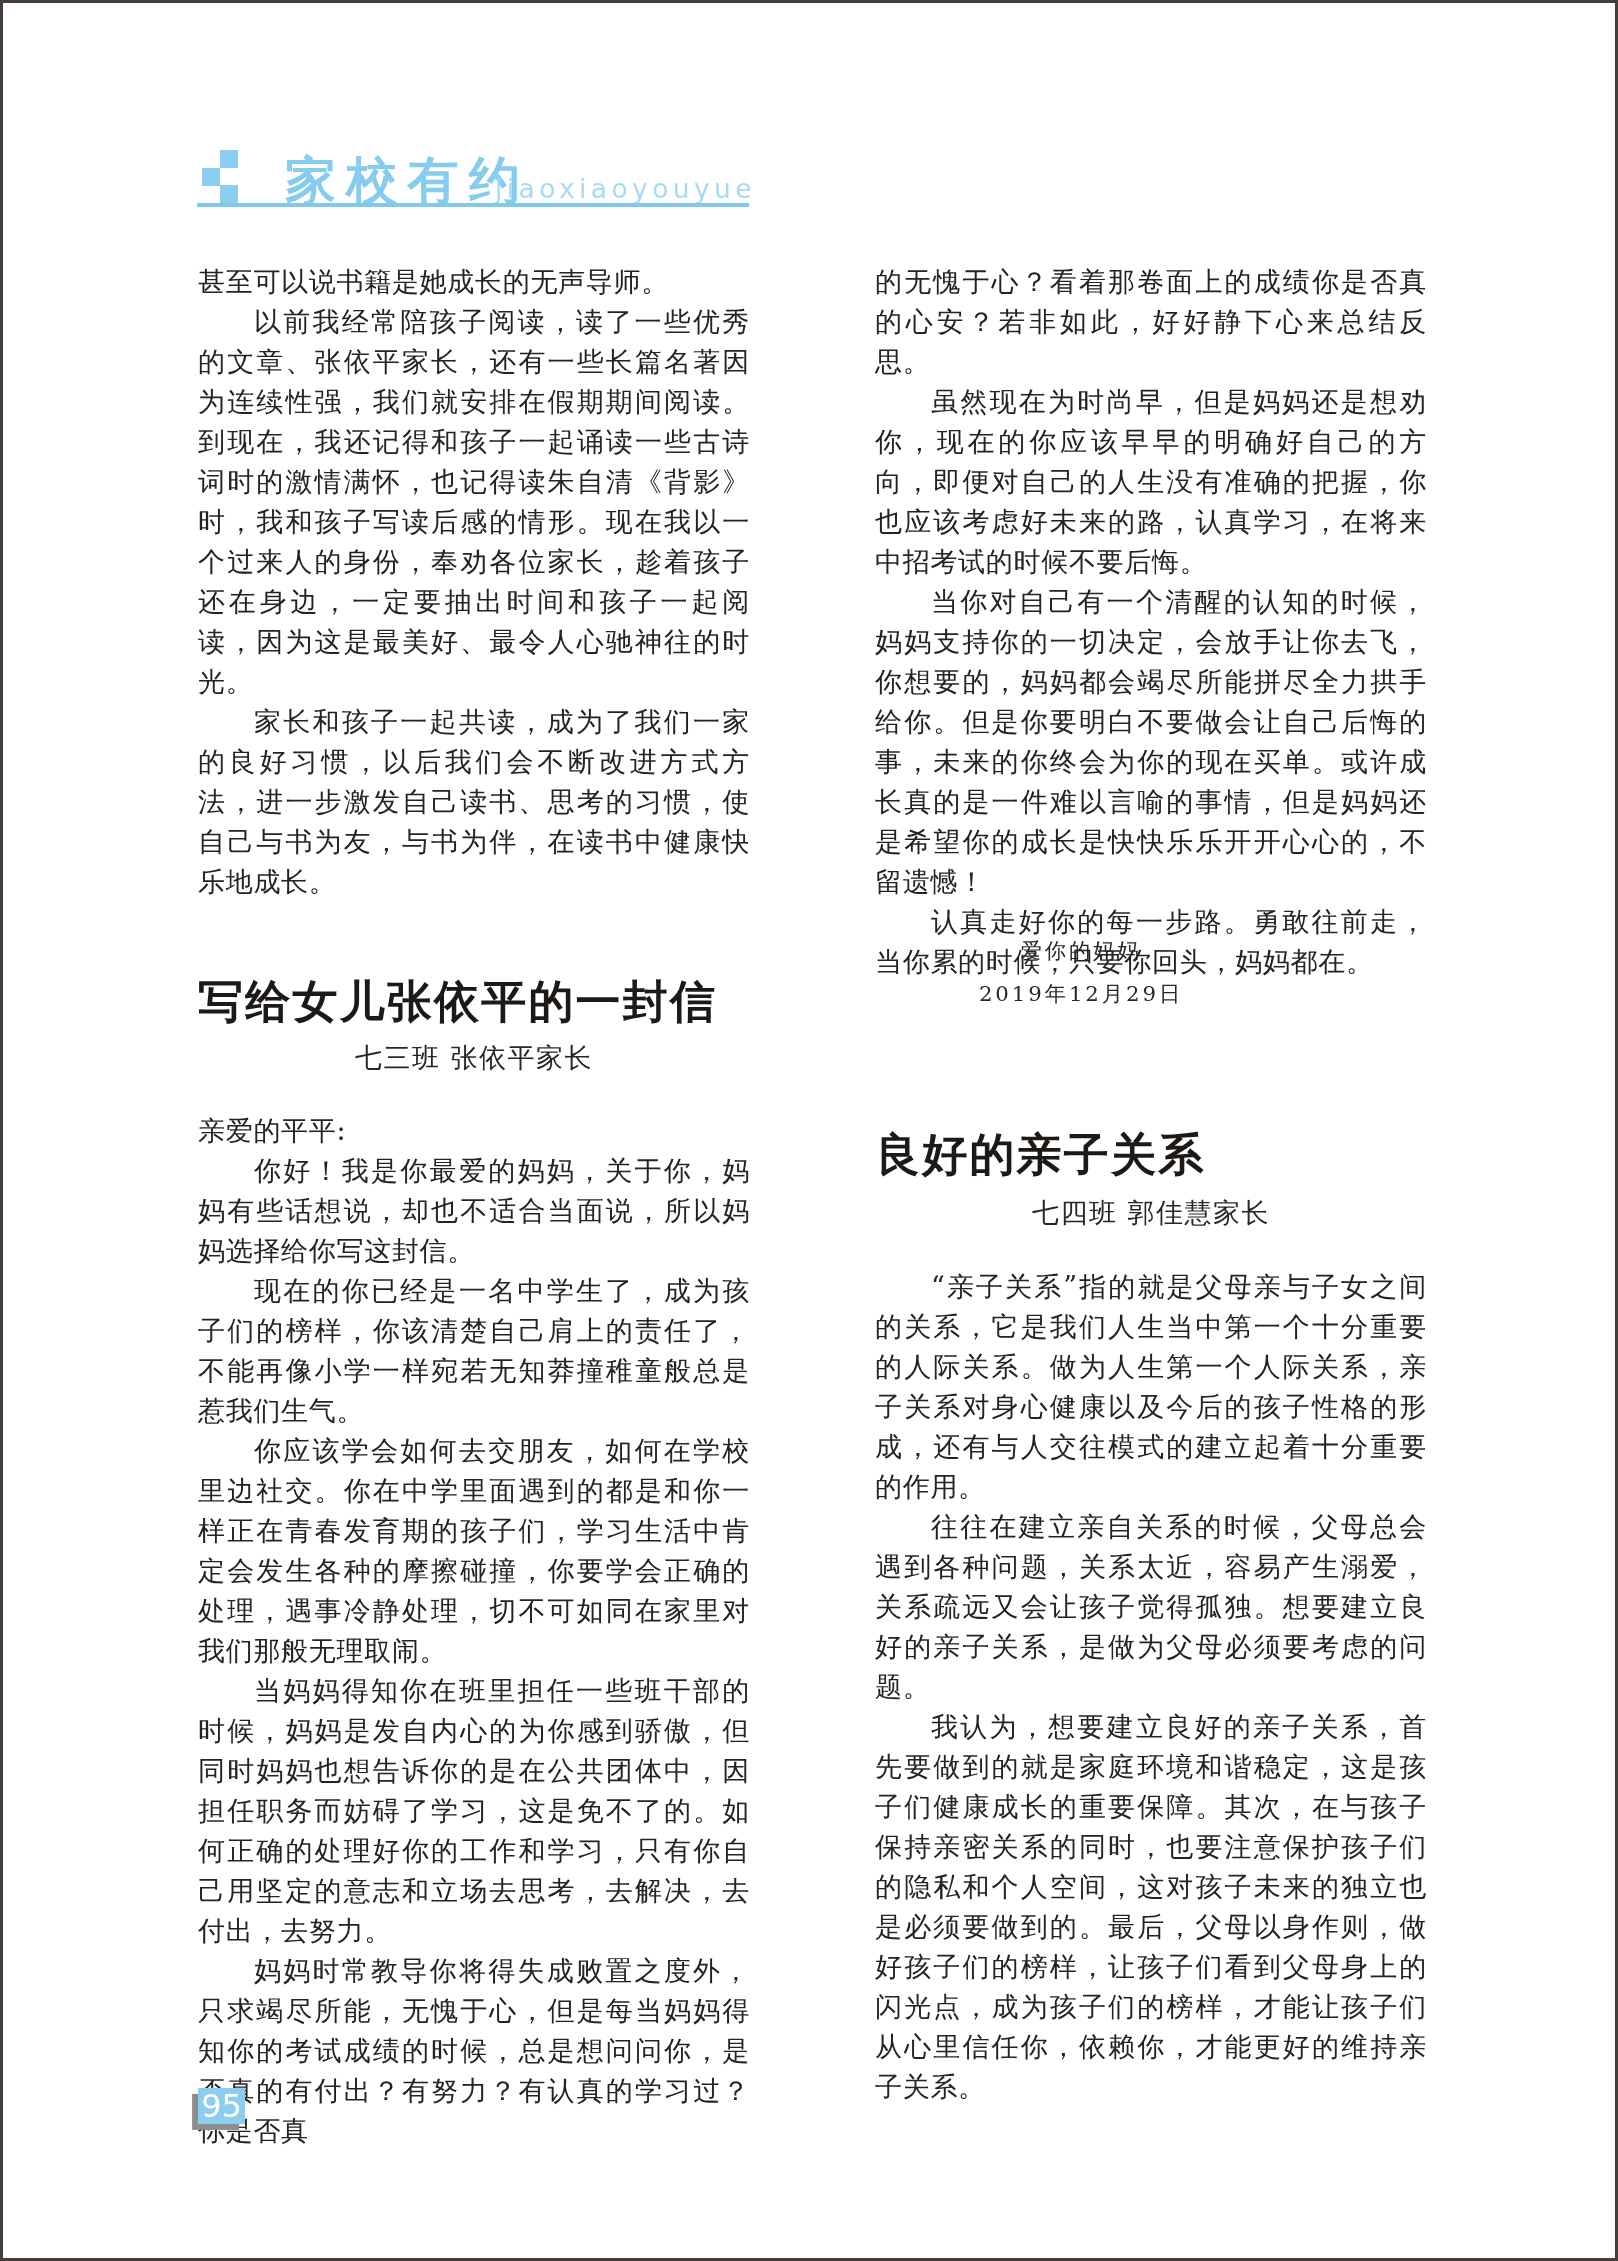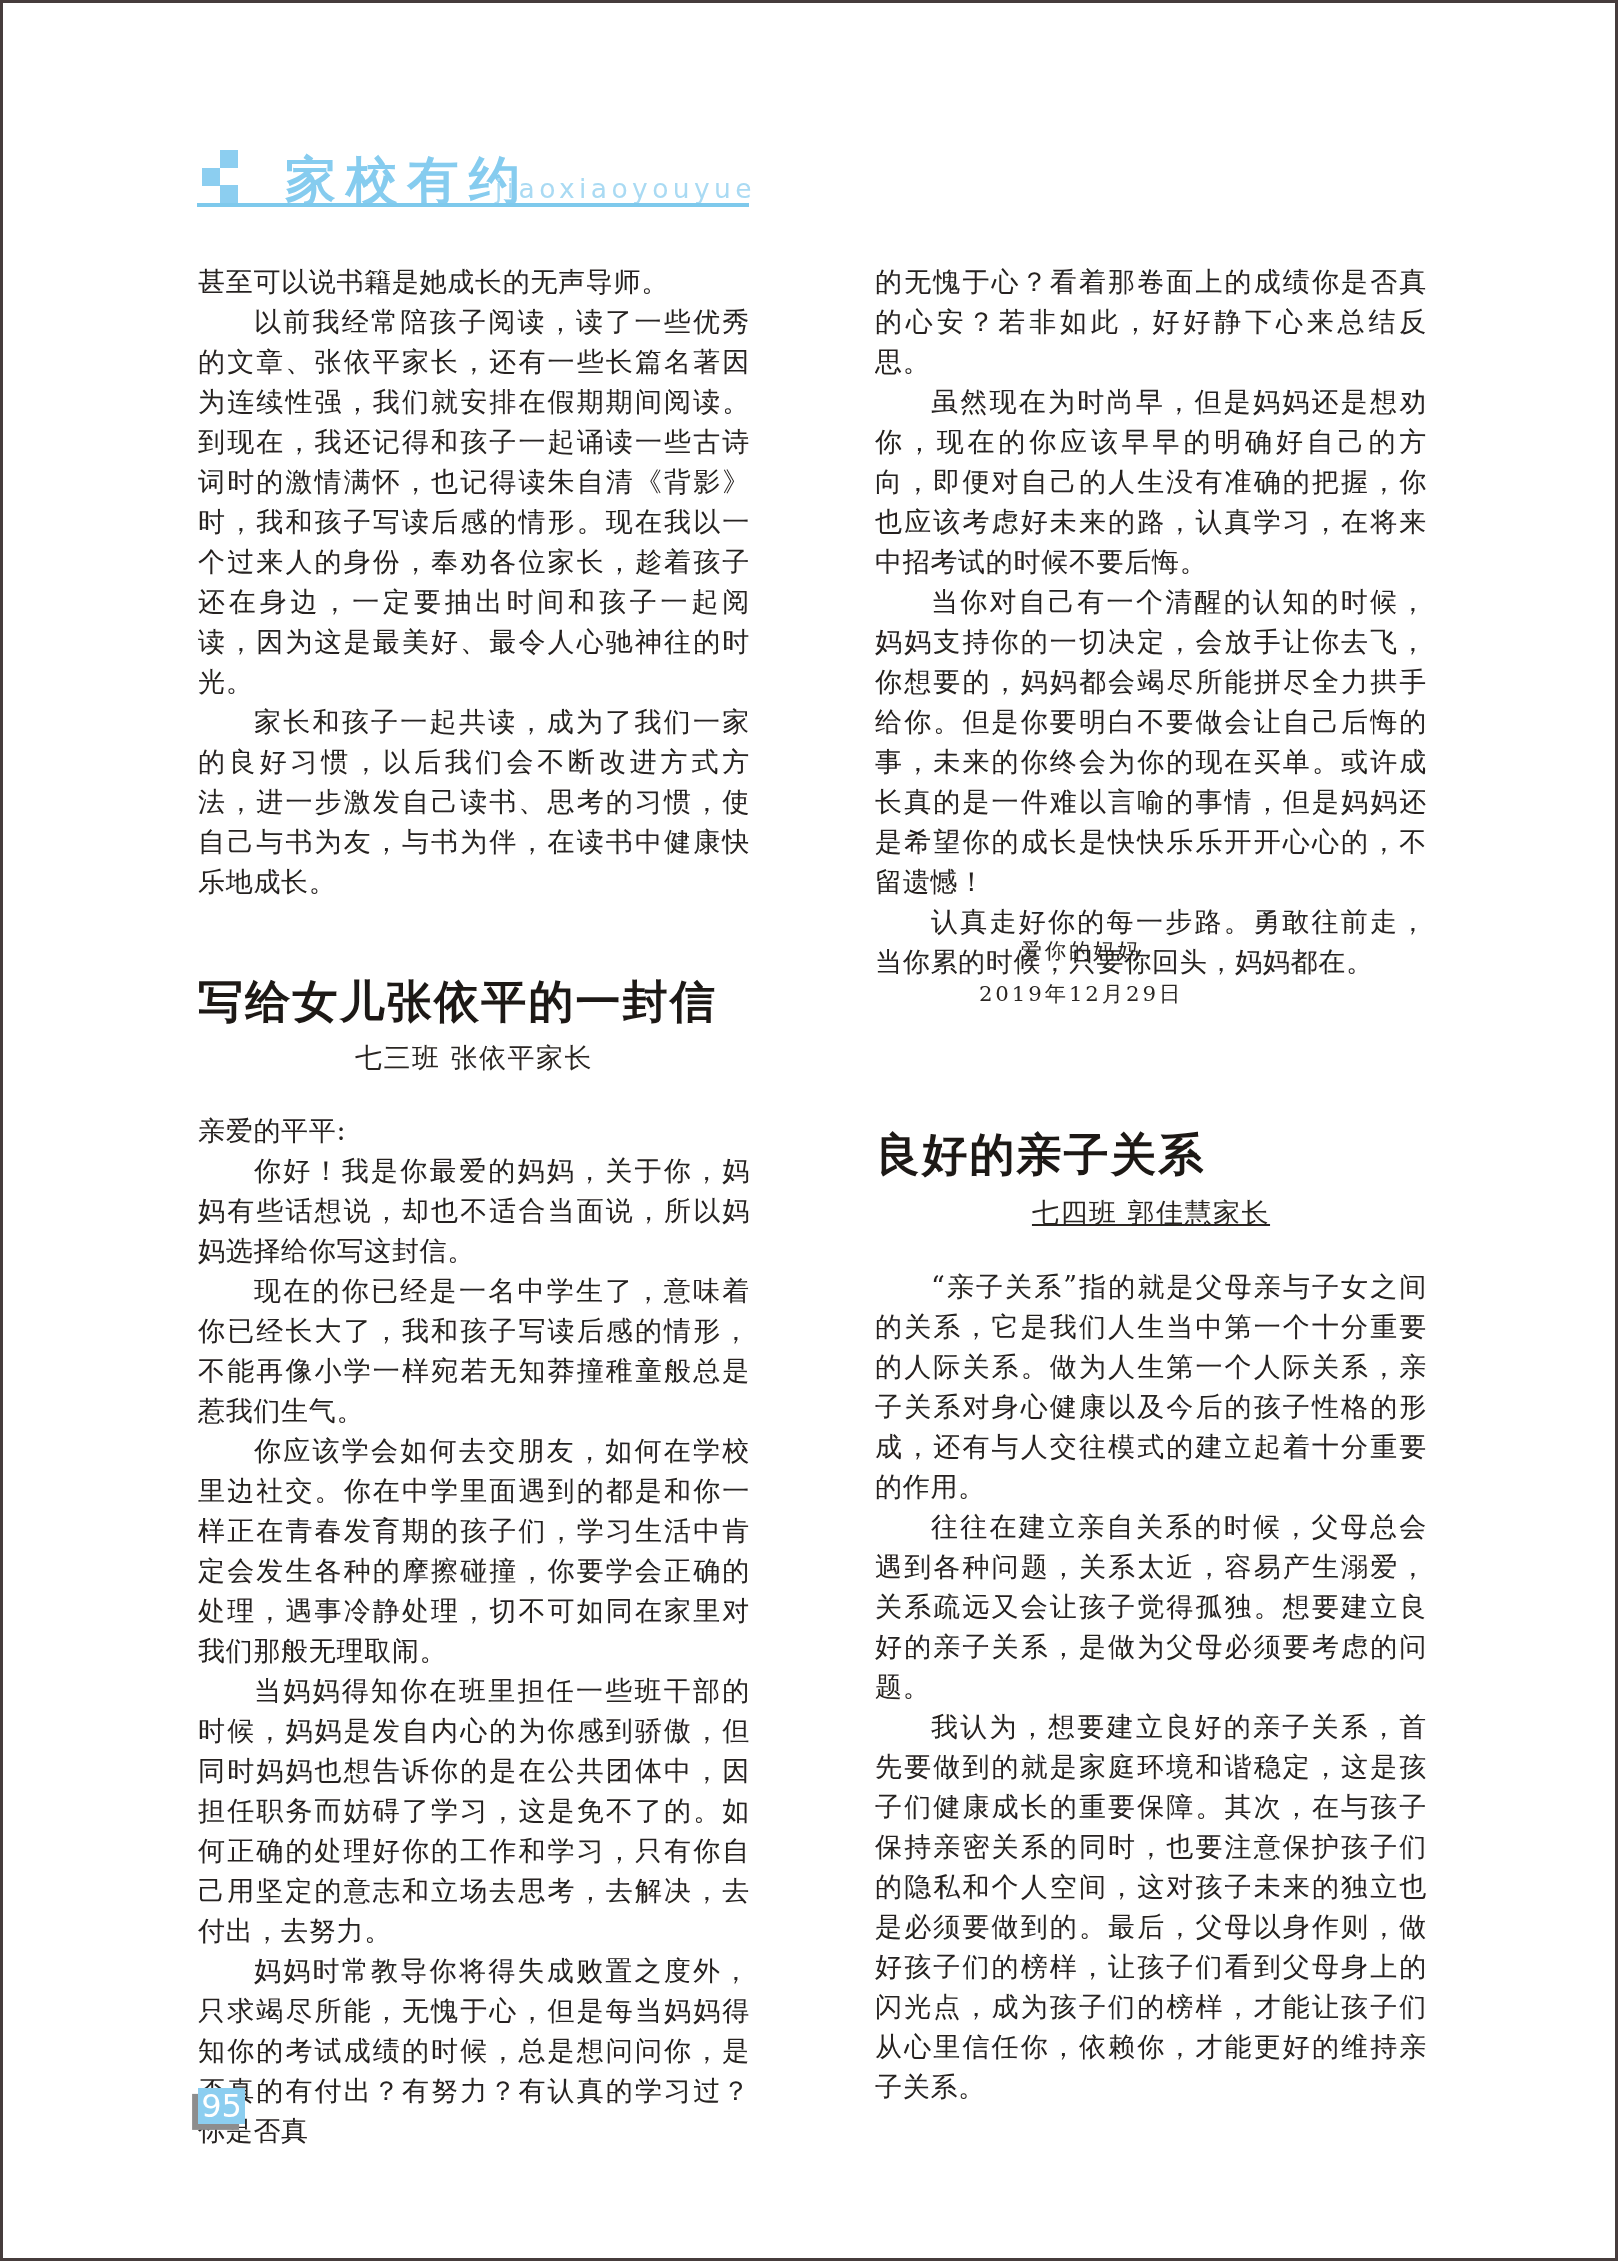--- a/index.html
+++ b/index.html
@@ -79,40 +79,40 @@
     <p class="ind">以前我经常陪孩子阅读，读了一些优秀的文章、张依平家长，还有一些长篇名著因为连续性强，我们就安排在假期期间阅读。到现在，我还记得和孩子一起诵读一些古诗词时的激情满怀，也记得读朱自清《背影》时，我和孩子写读后感的情形。现在我以一个过来人的身份，奉劝各位家长，趁着孩子还在身边，一定要抽出时间和孩子一起阅读，因为这是最美好、最令人心驰神往的时光。</p>
     <p class="ind">家长和孩子一起共读，成为了我们一家的良好习惯，以后我们会不断改进方式方法，进一步激发自己读书、思考的习惯，使自己与书为友，与书为伴，在读书中健康快乐地成长。</p>
   </div>
 
   <div class="article-title" style="left:195px;top:973px;">写给女儿张依平的一封信</div>
   <div class="byline" style="left:195px;top:1039px;">七三班 张依平家长</div>
 
   <div class="col body" style="left:195px;top:1108px;">
     <p class="salutation">亲爱的平平:</p>
     <p class="ind">你好！我是你最爱的妈妈，关于你，妈妈有些话想说，却也不适合当面说，所以妈妈选择给你写这封信。</p>
-    <p class="ind">现在的你已经是一名中学生了，意味着你已经长大了，我和孩子写读后感的情形，不能再像小学一样宛若无知莽撞稚童般总是惹我们生气。</p>
+    <p class="ind">现在的你已经是一名中学生了，成为孩子们的榜样，你该清楚自己肩上的责任了，不能再像小学一样宛若无知莽撞稚童般总是惹我们生气。</p>
     <p class="ind">你应该学会如何去交朋友，如何在学校里边社交。你在中学里面遇到的都是和你一样正在青春发育期的孩子们，学习生活中肯定会发生各种的摩擦碰撞，你要学会正确的处理，遇事冷静处理，切不可如同在家里对我们那般无理取闹。</p>
     <p class="ind">当妈妈得知你在班里担任一些班干部的时候，妈妈是发自内心的为你感到骄傲，但同时妈妈也想告诉你的是在公共团体中，因担任职务而妨碍了学习，这是免不了的。如何正确的处理好你的工作和学习，只有你自己用坚定的意志和立场去思考，去解决，去付出，去努力。</p>
     <p class="ind">妈妈时常教导你将得失成败置之度外，只求竭尽所能，无愧于心，但是每当妈妈得知你的考试成绩的时候，总是想问问你，是否真的有付出？有努力？有认真的学习过？你是否真</p>
   </div>
 
   <div class="col body" style="left:872px;top:259px;">
     <p>的无愧于心？看着那卷面上的成绩你是否真的心安？若非如此，好好静下心来总结反思。</p>
     <p class="ind">虽然现在为时尚早，但是妈妈还是想劝你，现在的你应该早早的明确好自己的方向，即便对自己的人生没有准确的把握，你也应该考虑好未来的路，认真学习，在将来中招考试的时候不要后悔。</p>
     <p class="ind">当你对自己有一个清醒的认知的时候，妈妈支持你的一切决定，会放手让你去飞，你想要的，妈妈都会竭尽所能拼尽全力拱手给你。但是你要明白不要做会让自己后悔的事，未来的你终会为你的现在买单。或许成长真的是一件难以言喻的事情，但是妈妈还是希望你的成长是快快乐乐开开心心的，不留遗憾！</p>
     <p class="ind">认真走好你的每一步路。勇敢往前走，当你累的时候，只要你回头，妈妈都在。</p>
   </div>
 
   <div class="sig-block">
     <p>爱你的妈妈</p>
     <p>2019年12月29日</p>
   </div>
 
   <div class="article-title" style="left:872px;top:1126px;">良好的亲子关系</div>
-  <div class="byline" style="left:872px;top:1194px;text-decoration:underline;">七四班 郭佳慧家长</div>
+  <div class="byline" style="left:872px;top:1194px;">七四班 郭佳慧家长</div>
   <div class="col body" style="left:872px;top:1264px;">
     <p class="ind">“亲子关系”指的就是父母亲与子女之间的关系，它是我们人生当中第一个十分重要的人际关系。做为人生第一个人际关系，亲子关系对身心健康以及今后的孩子性格的形成，还有与人交往模式的建立起着十分重要的作用。</p>
     <p class="ind">往往在建立亲自关系的时候，父母总会遇到各种问题，关系太近，容易产生溺爱，关系疏远又会让孩子觉得孤独。想要建立良好的亲子关系，是做为父母必须要考虑的问题。</p>
     <p class="ind">我认为，想要建立良好的亲子关系，首先要做到的就是家庭环境和谐稳定，这是孩子们健康成长的重要保障。其次，在与孩子保持亲密关系的同时，也要注意保护孩子们的隐私和个人空间，这对孩子未来的独立也是必须要做到的。最后，父母以身作则，做好孩子们的榜样，让孩子们看到父母身上的闪光点，成为孩子们的榜样，才能让孩子们从心里信任你，依赖你，才能更好的维持亲子关系。</p>
   </div>
 
   <div class="badge">95</div>
 
 </div>
 

